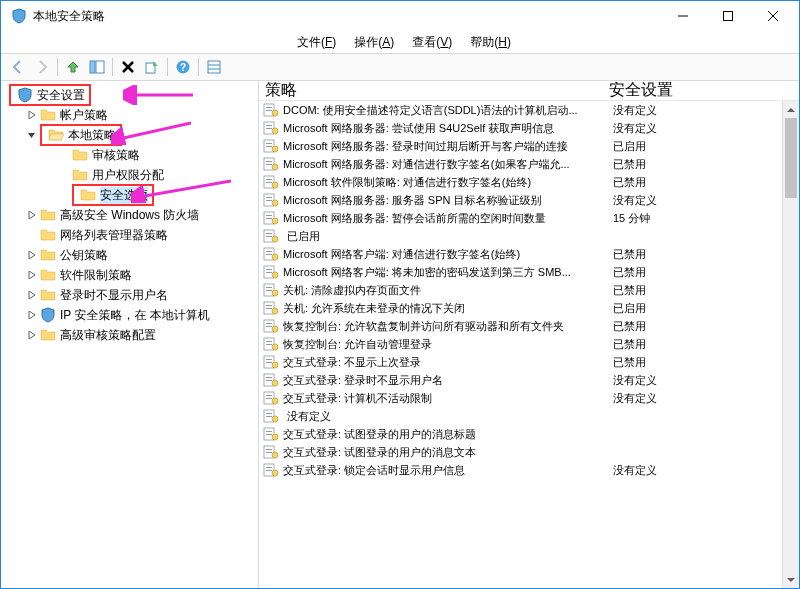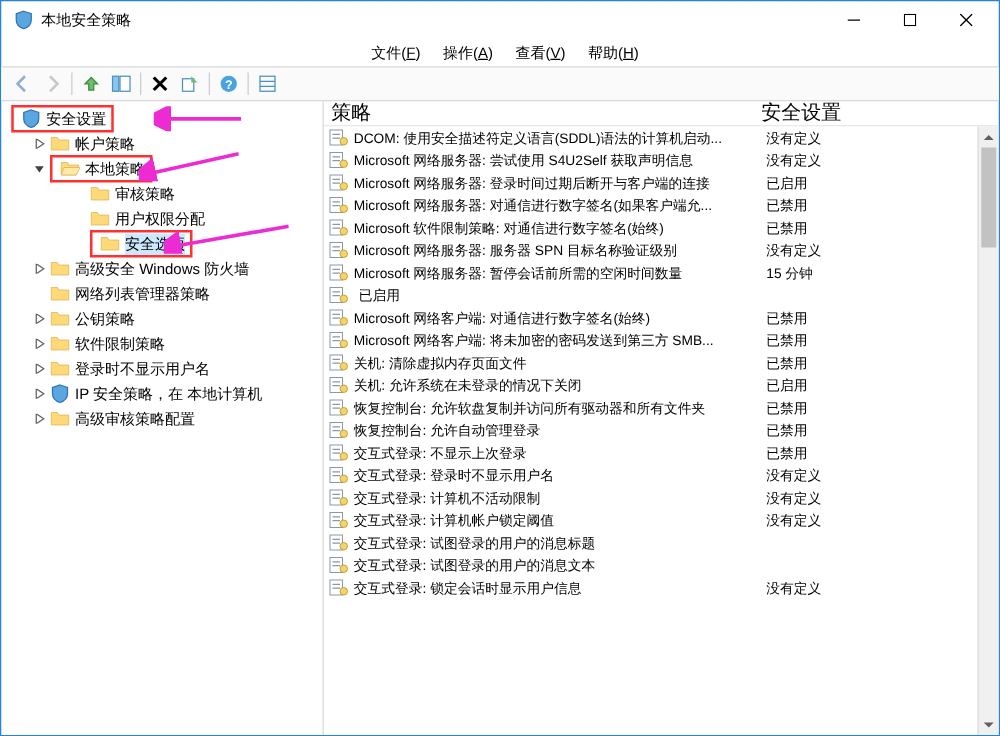--- a/index.html
+++ b/index.html
@@ -420,21 +420,20 @@
               <svg class="row-icon" viewBox="0 0 16 16">
                 <use href="#policy-row-icon"></use>
               </svg>
               <span class="policy-text">交互式登录: 计算机不活动限制</span>
               <span class="setting-text">没有定义</span>
             </div>
             <div class="list-row">
               <svg class="row-icon" viewBox="0 0 16 16">
                 <use href="#policy-row-icon"></use>
               </svg>
-              <span class="policy-text">交互式登录: 计算机帐户锁定阈值</span>
               <span class="setting-text">没有定义</span>
             </div>
             <div class="list-row">
               <svg class="row-icon" viewBox="0 0 16 16">
                 <use href="#policy-row-icon"></use>
               </svg>
               <span class="policy-text">交互式登录: 试图登录的用户的消息标题</span>
               <span class="setting-text"></span>
             </div>
             <div class="list-row">

